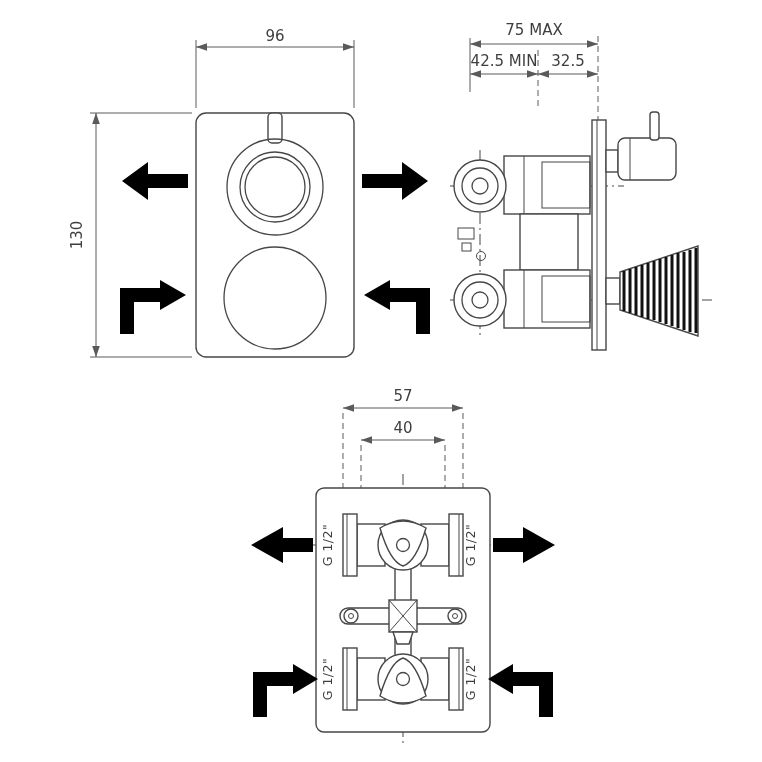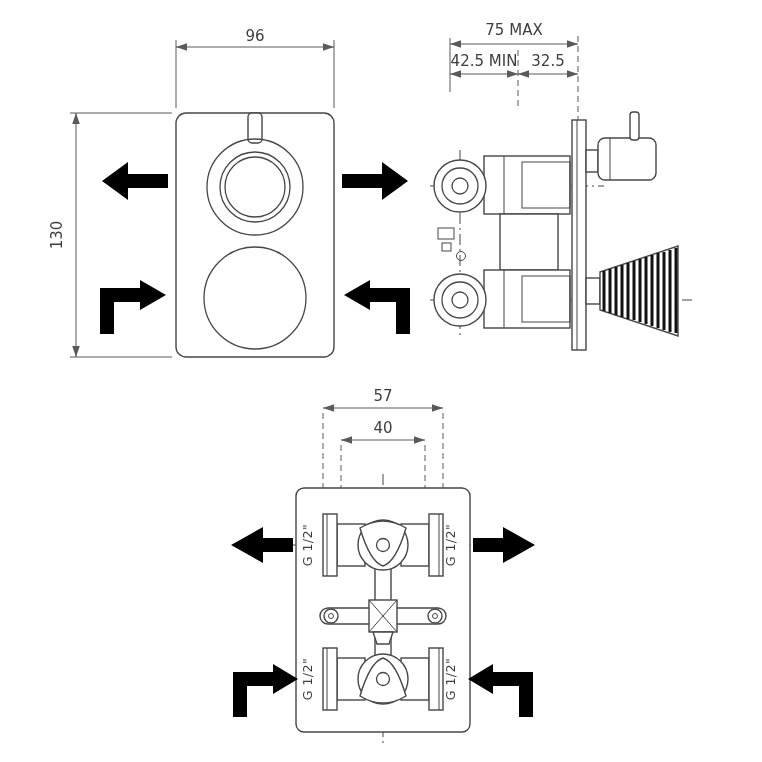--- a/index.html
+++ b/index.html
@@ -1,16 +1,16 @@
 <!DOCTYPE html>
 <html><head>
 <meta charset="utf-8">
 <style>
   html,body{margin:0;padding:0;background:#ffffff;}
-  .canvas{width:704px;height:762px;background:#ffffff;overflow:hidden;}
+  .canvas{width:704px;height:762px;background:#ffffff;overflow:hidden;margin-left:20px;}
   text{font-family:"DejaVu Sans","Liberation Sans",sans-serif;fill:#3e3e3e;}
   .dim-text{font-size:15px;}
   .port-text{font-size:12.5px;letter-spacing:.5px;}
   .ol{fill:#ffffff;stroke:#474747;stroke-width:1.4;}
   .oln{fill:none;stroke:#474747;stroke-width:1.3;}
   .thin{fill:none;stroke:#474747;stroke-width:1;}
   .dim{stroke:#5a5a5a;stroke-width:1;fill:none;}
   .dimf{fill:#5a5a5a;stroke:none;}
   .dash{stroke-dasharray:6 4;}
   .cl{stroke-dasharray:11 4 2 4;}

